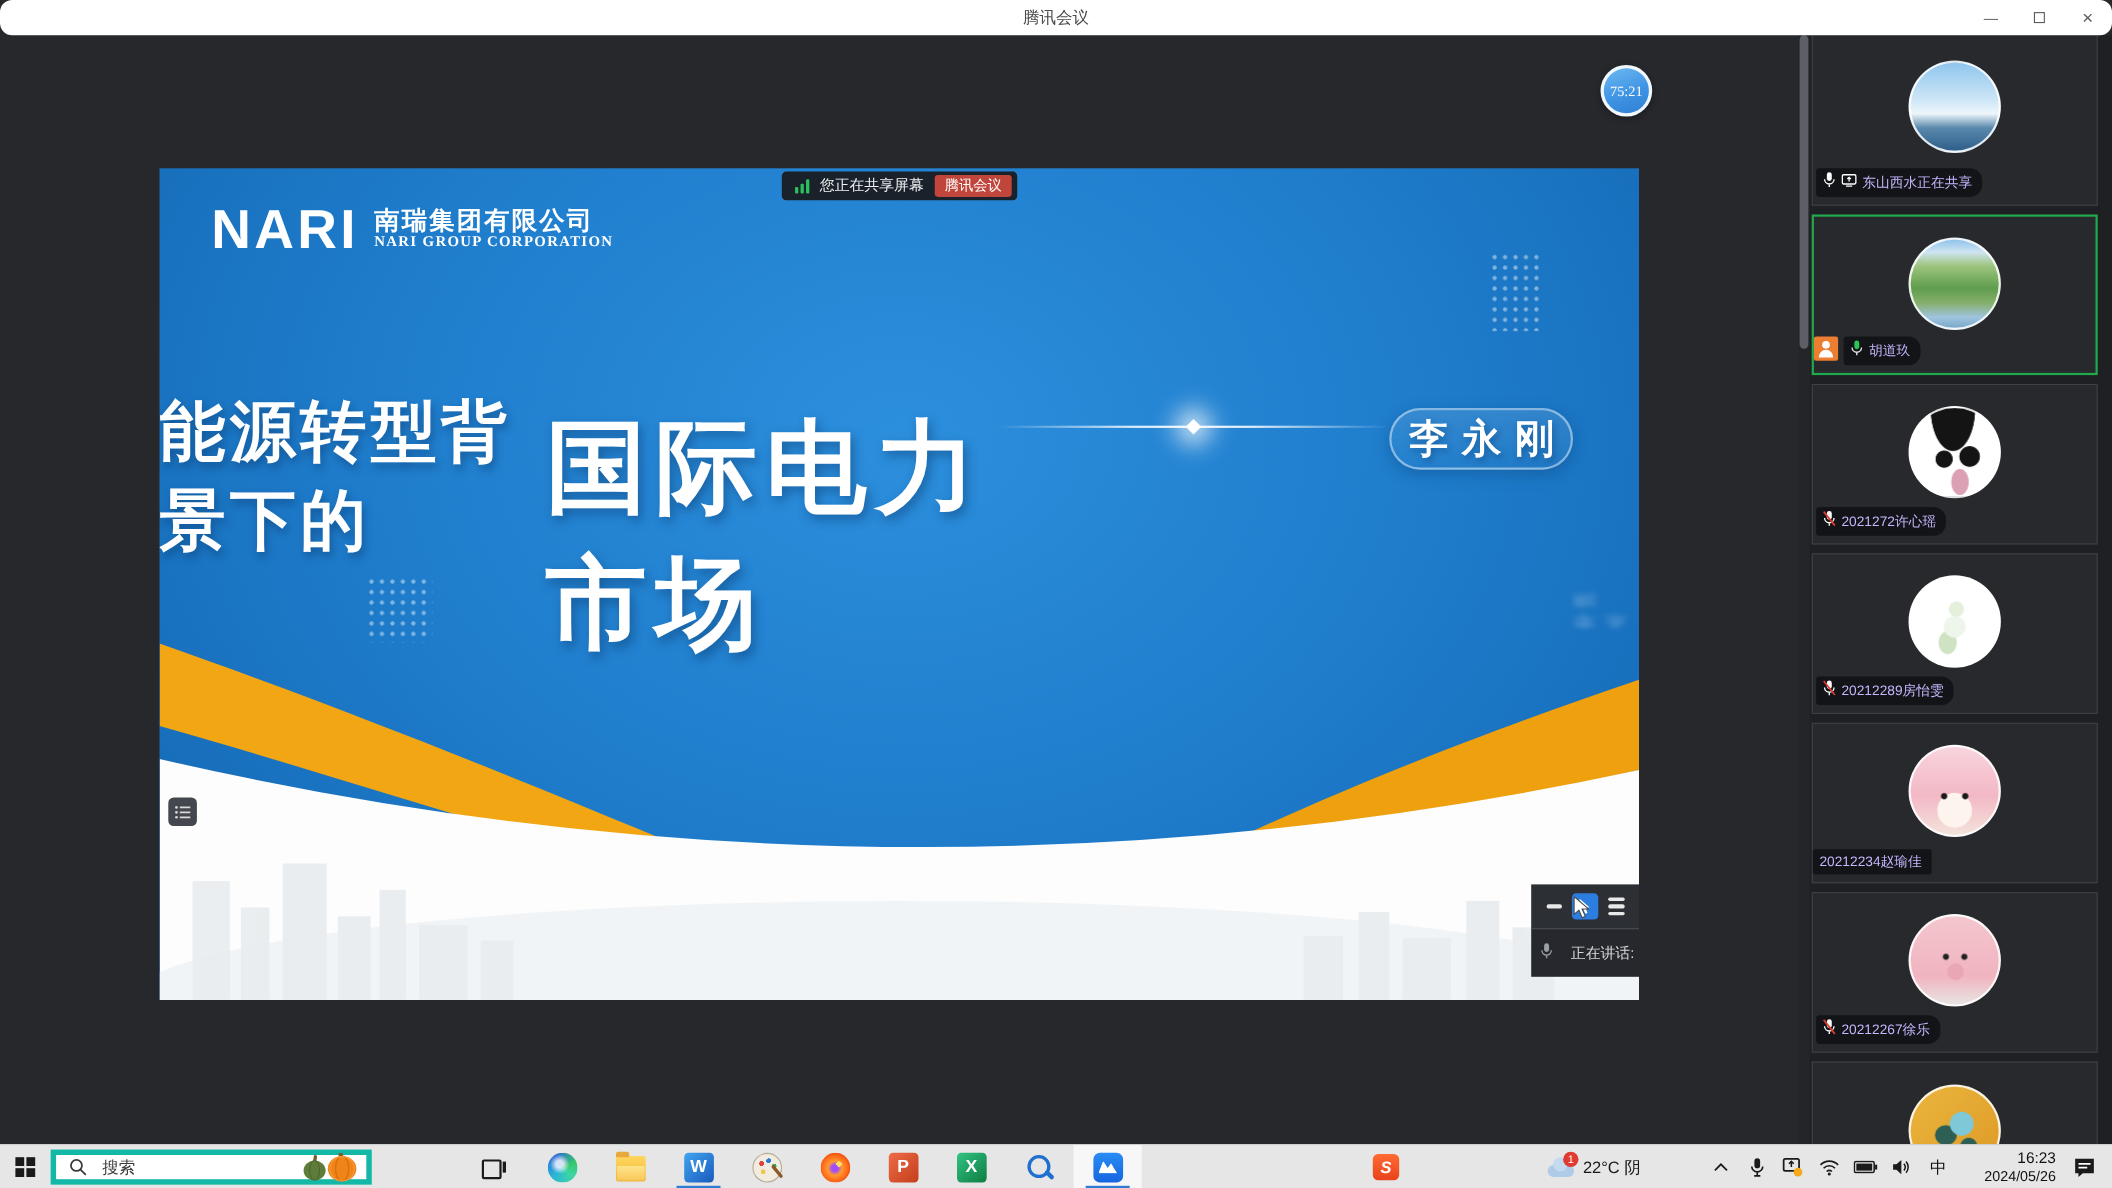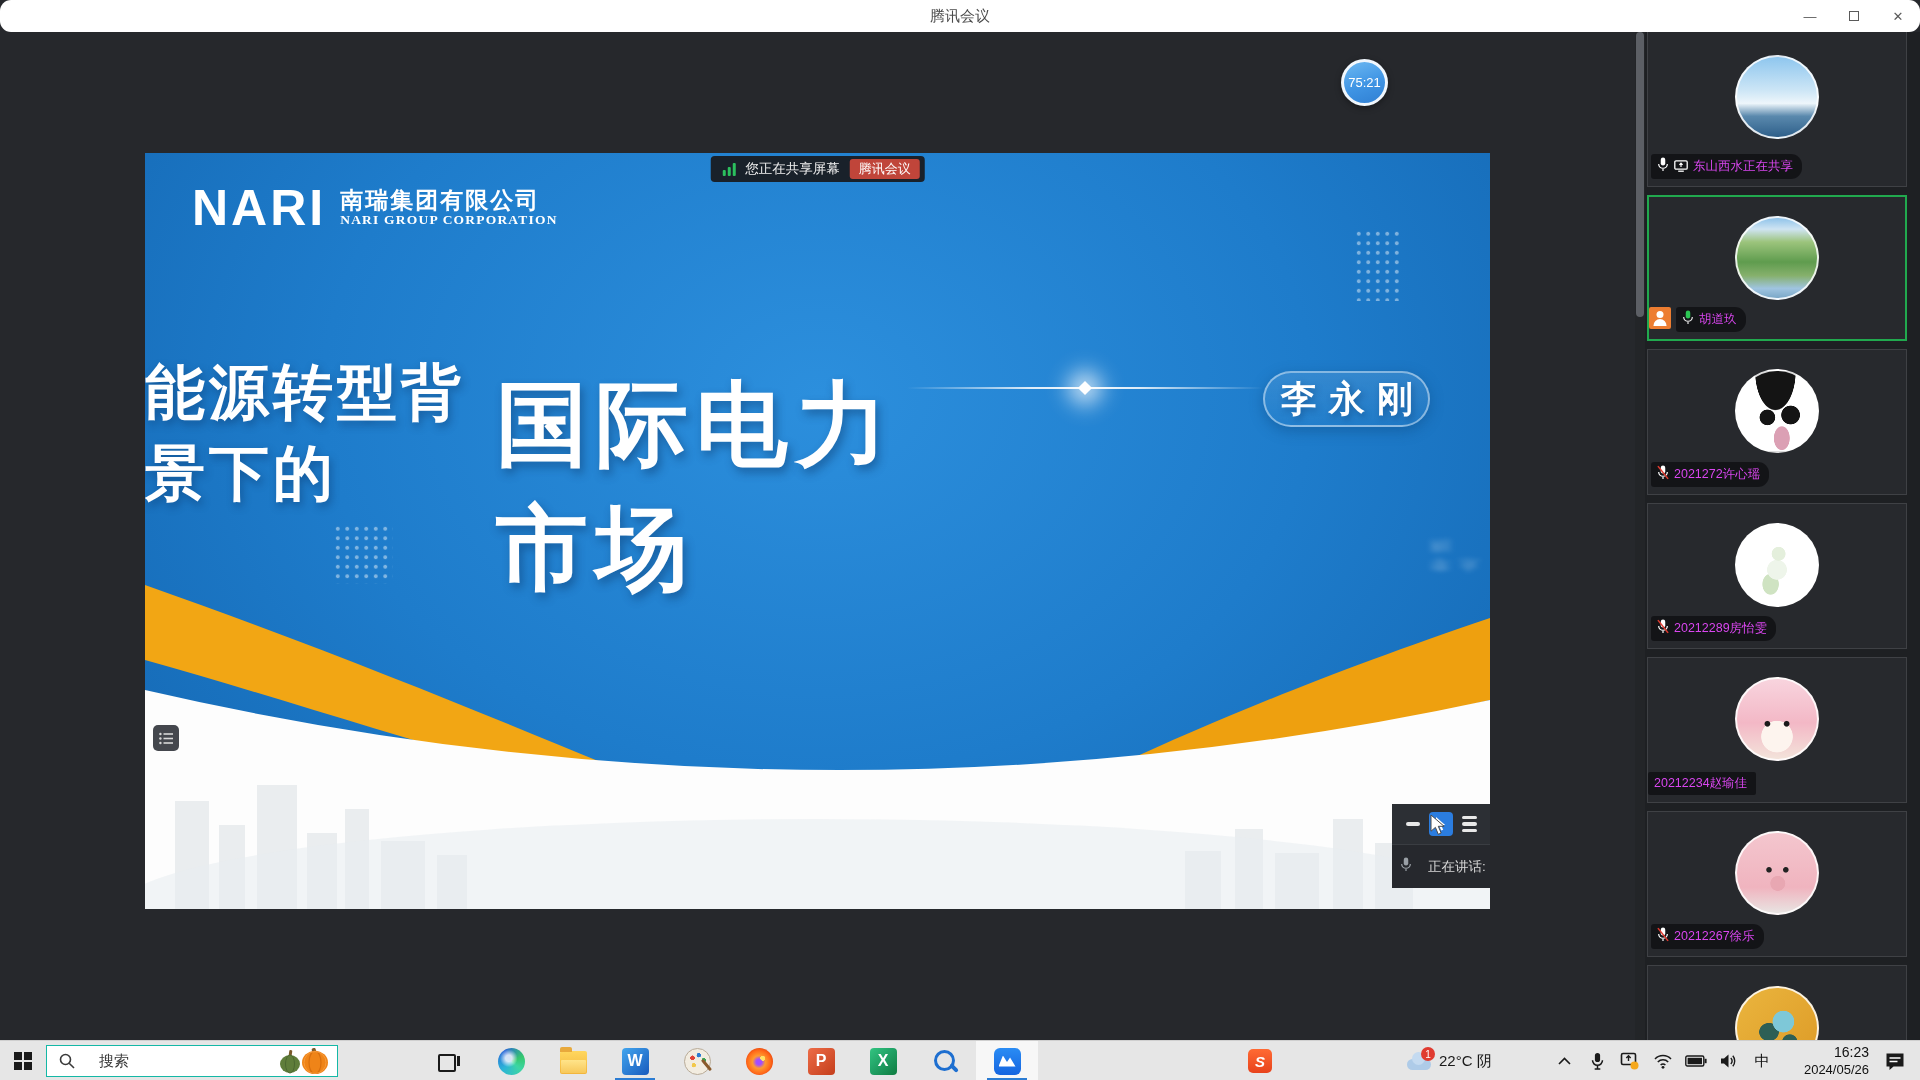--- a/index.html
+++ b/index.html
@@ -58,23 +58,23 @@
   .ft-row1 { height:40px; background:#2c2f34; display:flex; align-items:center; justify-content:center; gap:9px; }
   .ft-minus { width:14px; height:3.5px; border-radius:2px; background:#e8e8e8; }
   .ft-cursorbtn { width:24px; height:24px; border-radius:4px; background:#2b7de0; display:flex; align-items:center; justify-content:center; }
   .ft-burger { display:flex; flex-direction:column; gap:3px; }
   .ft-burger i { width:15px; height:3.5px; border-radius:2px; background:#e8e8e8; display:block; }
   .ft-row2 { height:44px; background:#26282d; border-top:1px solid #3a3d42; display:flex; align-items:center; gap:8px; padding:0 8px; }
   .ft-vdiv { width:1px; height:18px; background:#54575c; }
   .ft-speak { color:#d8d8d8; font-size:13.5px; white-space:nowrap; }
 
   
-  .timer { position:absolute; left:1341px; top:27px; width:47px; height:47px; border-radius:50%; z-index:60;
+  .timer { position:absolute; left:1455px; top:27px; width:47px; height:47px; border-radius:50%; z-index:60;
     background:linear-gradient(160deg,#6db9f2 0%,#3f94e4 55%,#2f7fd2 100%); border:3px solid rgba(255,255,255,.92);
-    box-shadow:0 2px 6px rgba(0,0,0,.35); display:flex; align-items:center; justify-content:center; }
+    box-shadow:0 2px 6px rgba(0,0,0,.35); display:flex; align-items:center; justify-content:center;font-family:Liberation Serif, serif; }
   .timer span { color:#fff; font-size:13px; }
 
   
   .speak-banner { position:absolute; left:1578px; top:82px; width:308px; height:46px; z-index:70; background:rgba(36,39,44,.96);
     border-radius:2px; display:flex; align-items:center; gap:12px; padding:0 14px; overflow:hidden; box-shadow:0 1px 4px rgba(0,0,0,.4); }
   .sb-vdiv { width:1px; height:24px; background:#5a5d62; }
   .sb-text { color:#f0f0f0; font-size:16px; white-space:nowrap; }
   .sb-marks { position:absolute; right:10px; top:8px; width:70px; height:34px; }
   .sb-marks i { position:absolute; width:22px; height:22px; transform:rotate(45deg); display:block; }
   .sb-marks i:nth-child(1){ left:6px; top:4px; background:linear-gradient(135deg,#44484e,#35383d); }
@@ -91,21 +91,21 @@
   .tile.active { border:2px solid #21a94e; }
   .avatar { position:absolute; left:50%; top:19px; transform:translateX(-50%); width:84px; height:84px; border-radius:50%;
     border:2px solid rgba(255,255,255,.85); }
   .tile:first-child .avatar { top:23px; }
   .label-row { position:absolute; left:0; bottom:7px; display:flex; align-items:stretch; }
   .host-badge { width:22px; height:22px; background:#ed7d31; border-radius:2px; margin-right:2px; position:relative; flex:0 0 auto; }
   .host-badge::before { content:""; position:absolute; left:50%; top:4px; transform:translateX(-50%); width:7px; height:7px; border-radius:50%; background:#fff; }
   .host-badge::after { content:""; position:absolute; left:50%; bottom:3px; transform:translateX(-50%); width:13px; height:7px; border-radius:7px 7px 0 0; background:#fff; }
   .label-pill { display:flex; align-items:center; gap:5px; background:rgba(12,13,15,.72); border-radius:3px 11px 11px 3px; padding:3px 9px 3px 6px; margin-left:3px; }
   .tile .label-pill.noicon { margin-left:0; border-radius:2px; }
-  .pname { color:#d946ef; font-size:12.5px; white-space:nowrap; }
+  .pname { color:#c4b5fd; font-size:12.5px; white-space:nowrap; }
 
   
   .av-sky-photo { background:linear-gradient(180deg,#8ec6ee 0%,#cde6f6 42%,#eef6fb 58%,#5a89ad 74%,#2e5f8a 100%); }
   .av-green-landscape { background:linear-gradient(180deg,#8fc3ea 0%,#cfe4f2 14%,#9cc47c 30%,#5f9c4e 55%,#86b06c 72%,#9fc4e0 88%,#7ba8c8 100%); }
   .av-manga-face { background:
     radial-gradient(circle at 38% 58%, #141414 0 11%, transparent 12%),
     radial-gradient(circle at 67% 55%, #141414 0 13%, transparent 14%),
     radial-gradient(ellipse at 56% 84%, #dba0b4 0 12%, transparent 13%),
     radial-gradient(ellipse at 48% 0%, #141414 0 34%, transparent 35%),
     #ffffff; }
@@ -142,21 +142,21 @@
   .mic.green .mic-body { fill:#2bc653; } .mic.green .mic-arc { stroke:#cfd2d6; }
 
   
   .mouse-cursor { position:absolute; left:1430px; top:783px; z-index:99; }
 
   
   .taskbar { position:absolute; left:0; top:1040px; width:1920px; height:40px; background:#e6e6e6; border-top:1px solid #cfcfcf; z-index:80; }
   .tb-start { position:absolute; left:0; top:0; width:46px; height:40px; display:flex; align-items:center; justify-content:center; cursor:pointer; }
   .winlogo { display:grid; grid-template-columns:8px 8px; grid-template-rows:8px 8px; gap:1.5px; }
   .winlogo i { background:#1a1a1a; display:block; }
-  .tb-search { position:absolute; left:46px; top:4px; width:292px; height:32px; background:#fff; border:1px solid #14b8a6; display:flex; align-items:center; gap:24px; padding:0 6px 0 12px; cursor:text; }
+  .tb-search { position:absolute; left:46px; top:4px; width:292px; height:32px; background:#fff; border:5px solid #14b8a6; display:flex; align-items:center; gap:14px; padding:0 6px 0 12px; cursor:text; }
   .tb-search .stext { color:#3a3a3a; font-size:15px; flex:1; }
   .pumpkins { display:flex; align-items:flex-end; }
   .tb-apps { position:absolute; left:418px; top:0; height:40px; display:flex; }
   .tbapp { width:62px; height:40px; position:relative; display:flex; align-items:center; justify-content:center; cursor:pointer; }
   .tbapp.active { background:#f7f7f7; }
   .runbar { position:absolute; left:11px; bottom:0; width:40px; height:3px; background:#2b7cd3; display:none; }
   .tbapp.running .runbar { display:block; }
   .appicon { width:27px; height:27px; position:relative; }
   .ic-task-view::before { content:""; position:absolute; left:2px; top:6px; width:14px; height:14px; border:2px solid #1a1a1a; border-radius:2px; }
   .ic-task-view::after { content:""; position:absolute; right:3px; top:8px; width:2.5px; height:10px; background:#1a1a1a; }

